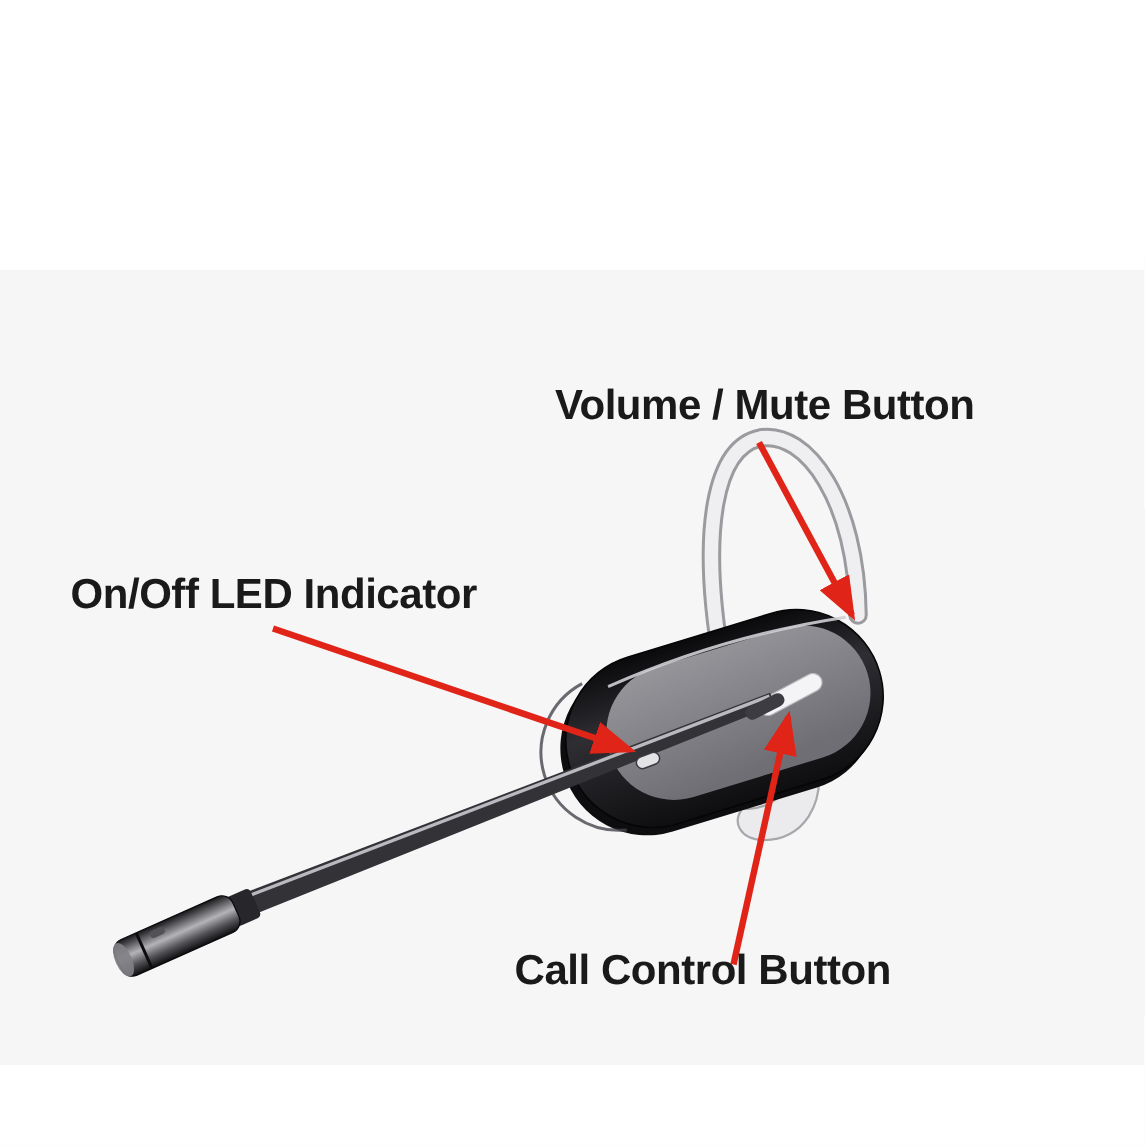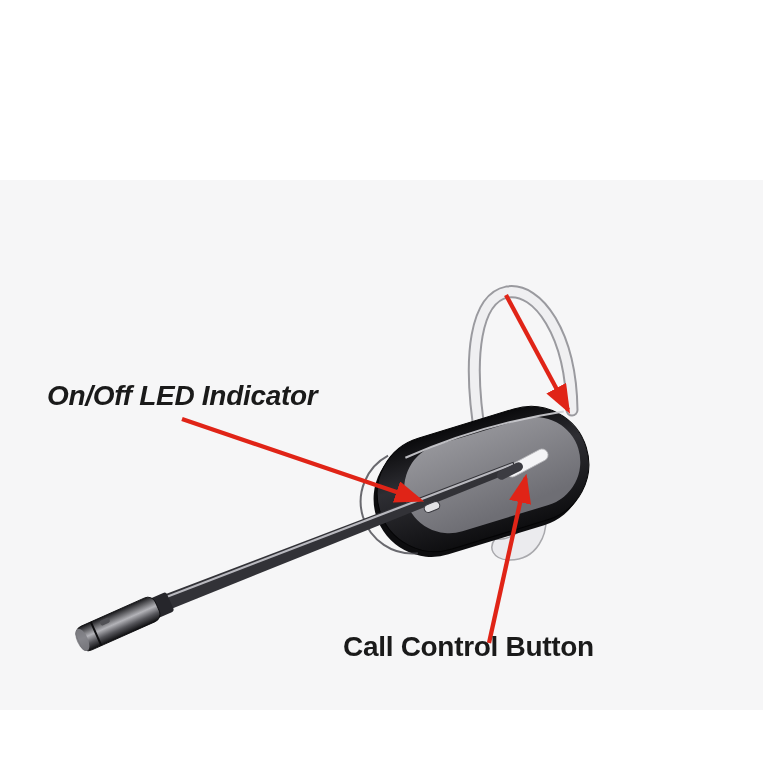--- a/index.html
+++ b/index.html
@@ -18,21 +18,21 @@
   .callout-label{
     position:absolute;
     font-weight:700;
     font-size:28px;
     line-height:1.05;
     color:#1a1a1a;
     letter-spacing:-0.3px;
     white-space:nowrap;
   }
   .label-volume{left:370px;top:255px;}
-  .label-led{left:47px;top:381px;font-style:italic;}
+  .label-led{left:47px;top:381px;}
   .label-call{left:343px;top:632px;}
 </style>
 </head>
 <body>
 
 <div class="stage">
 
   <div class="band-mid"></div>
 
   <svg class="diagram-svg" viewBox="0 0 763 763">
@@ -92,18 +92,19 @@
       </g>
     </g>
 
     <g stroke-width="4.3" fill="none">
       <line x1="506" y1="295" x2="568" y2="410" stroke="#e02417" marker-end="url(#ah)"></line>
       <line x1="182" y1="419" x2="420" y2="500" stroke="#e02417" marker-end="url(#ah)"></line>
       <line x1="489" y1="643" x2="525.5" y2="478" stroke="#e02417" marker-end="url(#ah)"></line>
     </g>
   </svg>
 
+  <div class="callout-label label-volume">Volume / Mute Button</div>
 
   <div class="callout-label label-led">On/Off LED Indicator</div>
 
   <div class="callout-label label-call">Call Control Button</div>
 
 </div>
 
 </body></html>

